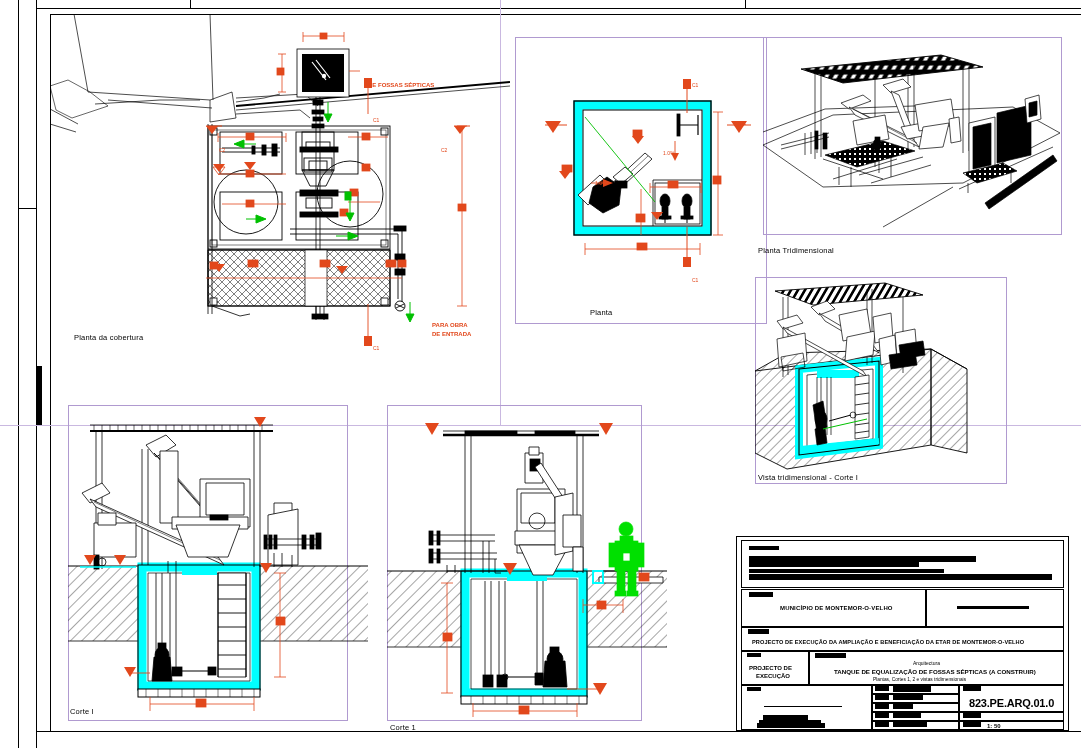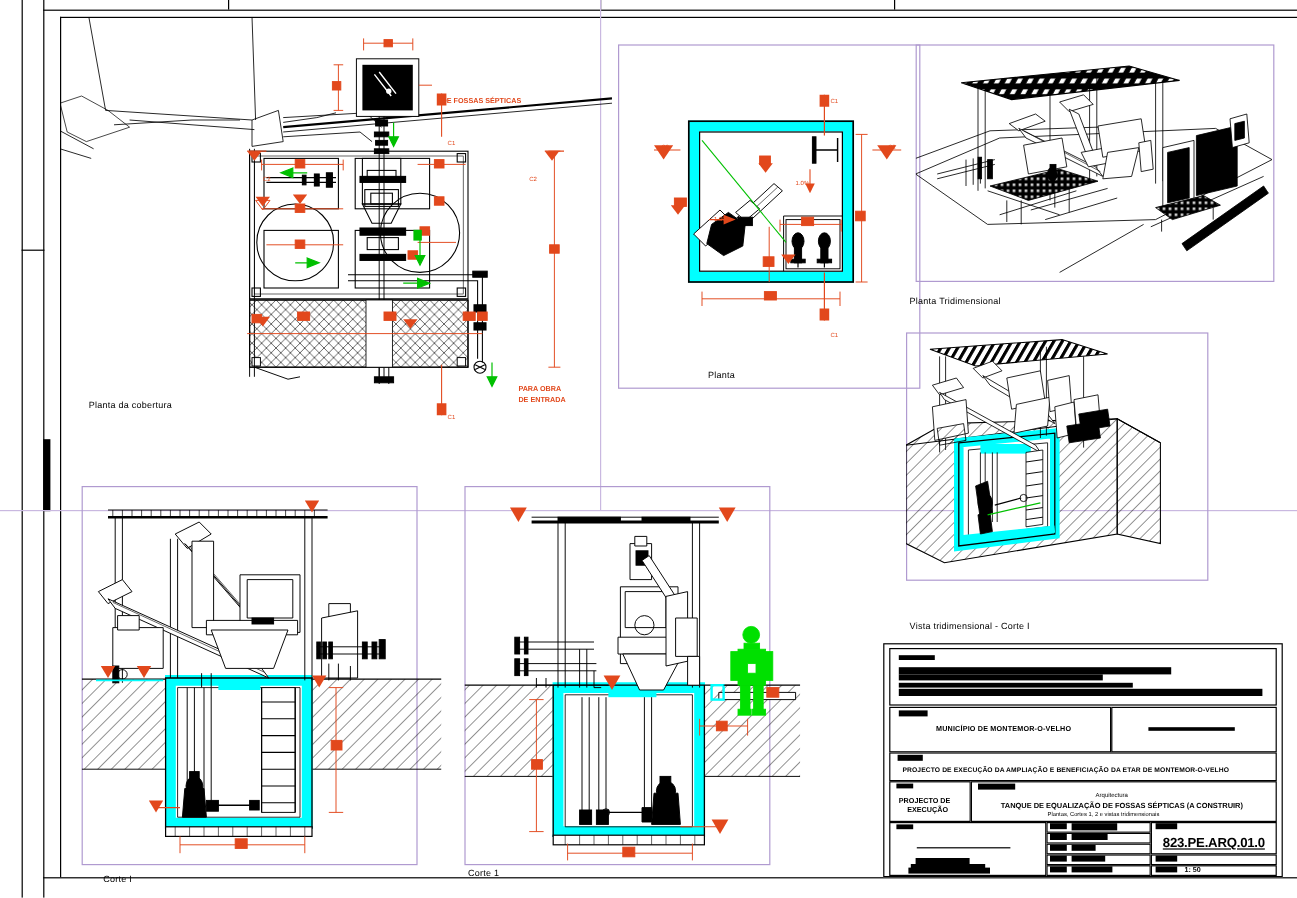--- a/index.html
+++ b/index.html
@@ -429,21 +429,21 @@
       <path d="M58,128 L68,124 L72,150 L62,156 Z" fill="#000"></path>
       <path d="M60,152 L62,168 L72,166 L70,150 Z" fill="#000"></path>
       <ellipse cx="66" cy="142" rx="6" ry="8" fill="#000"></ellipse>
       <path d="M74,144 L96,138" stroke-width="1"></path>
       <circle cx="98" cy="138" r="3"></circle>
     </g>
 
     <path d="M68,152 L112,142" stroke="#00c000" stroke-width="1" fill="none"></path>
   </svg>
 </div>
-<div class="vlabel" style="left:758px;top:517px;text-align:right;">Vista tridimensional - Corte I</div>
+<div class="vlabel" style="left:758px;top:473px;text-align:right;">Vista tridimensional - Corte I</div>
 
 <div class="viewport" style="left:68px;top:405px;width:278px;height:314px;"></div>
 <div class="dwg" id="view-corte-1" style="left:68px;top:405px;width:300px;height:320px;">
   <svg width="300" height="320" viewBox="0 0 300 320">
     <defs>
       <pattern id="g1Hatch" width="8" height="8" patternUnits="userSpaceOnUse" patternTransform="rotate(45)">
         <line x1="0" y1="0" x2="0" y2="8" stroke="#000" stroke-width="0.7"></line>
       </pattern>
     </defs>
 
@@ -546,21 +546,21 @@
         <path d="M206,272 L218,272"></path>
       <rect x="208" y="212" width="9" height="8" fill="#e2481c"></rect>
 
       <path d="M82,299 L186,299"></path>
       <path d="M82,292 L82,306"></path>
         <path d="M186,292 L186,306"></path>
       <rect x="128" y="294" width="10" height="8" fill="#e2481c"></rect>
     </g>
   </svg>
 </div>
-<div class="vlabel" style="left:70px;top:728px;margin-left:16px;">Corte I</div>
+<div class="vlabel" style="left:70px;top:707px;">Corte I</div>
 
 <div class="viewport" style="left:387px;top:405px;width:253px;height:314px;"></div>
 <div class="dwg" id="view-corte-2" style="left:387px;top:405px;width:280px;height:320px;">
   <svg width="280" height="320" viewBox="0 0 280 320">
     <defs>
       <pattern id="g2Hatch" width="8" height="8" patternUnits="userSpaceOnUse" patternTransform="rotate(45)">
         <line x1="0" y1="0" x2="0" y2="8" stroke="#000" stroke-width="0.7"></line>
       </pattern>
     </defs>
 
@@ -724,21 +724,21 @@
   <div class="redact" style="left:156px;top:158px;width:30px;height:5px;"></div>
   <div class="redact" style="left:138px;top:167px;width:14px;height:5px;"></div>
   <div class="redact" style="left:156px;top:167px;width:20px;height:5px;"></div>
   <div class="redact" style="left:138px;top:176px;width:14px;height:5px;"></div>
   <div class="redact" style="left:156px;top:176px;width:28px;height:5px;"></div>
   <div class="redact" style="left:138px;top:185px;width:14px;height:5px;"></div>
   <div class="redact" style="left:156px;top:185px;width:34px;height:5px;"></div>
 
   <div class="tb-cell" style="left:222px;top:148px;width:105px;height:27px;"></div>
   <div class="redact" style="left:226px;top:149px;width:18px;height:5px;"></div>
-  <div class="tb-text" style="left:232px;top:160px;font-size:11px;letter-spacing:-.2px;text-decoration:underline;">823.PE.ARQ.01.0</div>
+  <div class="tb-text" style="left:232px;top:160px;font-size:11px;letter-spacing:-.2px;">823.PE.ARQ.01.0</div>
 
   <div class="tb-cell" style="left:222px;top:175px;width:105px;height:9px;"></div>
   <div class="redact" style="left:226px;top:176px;width:18px;height:5px;"></div>
 
   <div class="tb-cell" style="left:222px;top:184px;width:105px;height:9px;"></div>
   <div class="redact" style="left:226px;top:185px;width:18px;height:5px;"></div>
   <div class="tb-text" style="left:250px;top:186px;font-size:6px;">1: 50</div>
 </div>
 
 </body></html>

